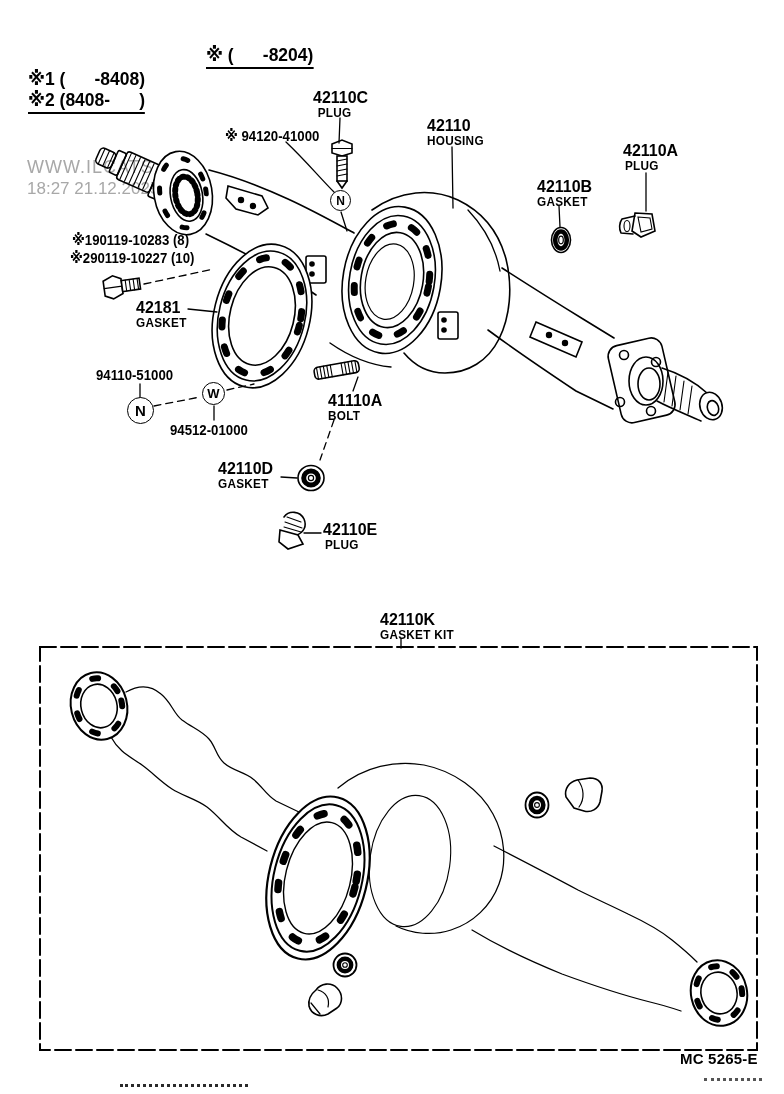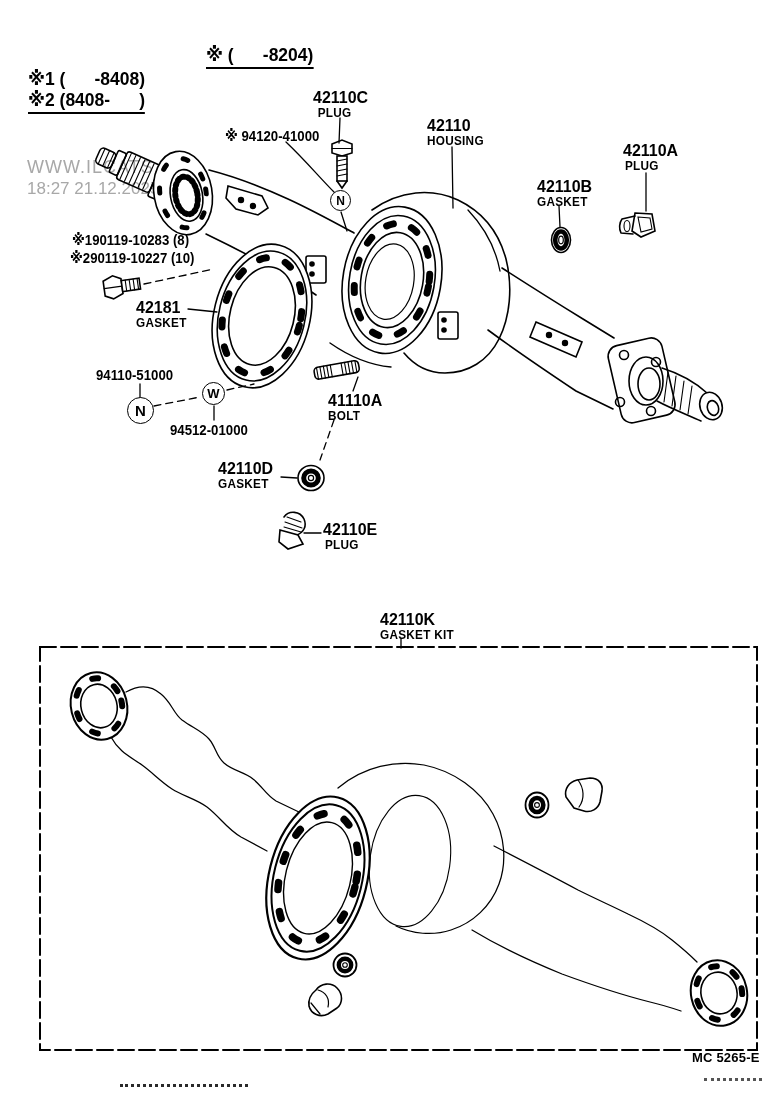--- a/index.html
+++ b/index.html
@@ -11,21 +11,21 @@
        white-space:pre;transform-origin:left top;}
   .code{font-size:17px;transform:scaleX(.94);}
   .sub{display:block;font-size:12.5px;letter-spacing:.3px;}
   .pnum{font-size:15px;transform:scaleX(.88);}
   .note{font-size:19px;transform:scaleX(.92);border-bottom:2.5px solid #000;padding-bottom:1px;}
   .noteblock{font-size:19px;transform:scaleX(.92);border-bottom:2.5px solid #000;
              line-height:21px;padding-bottom:2px;}
   .sym{position:absolute;z-index:2;border:1.7px solid #000;border-radius:50%;background:#fff;
        display:flex;align-items:center;justify-content:center;font-weight:700;color:#000;}
   .dots{position:absolute;z-index:2;border-top:3px dotted #2a2a2a;}
-  .footer{font-size:13px;letter-spacing:.2px;margin-left:12px;}
+  .footer{font-size:15px;letter-spacing:.2px;}
 </style>
 </head>
 <body>
 
 <div class="wm" style="left:27px;top:157px;color:#a8a8a8"><span style="font-size:18px;letter-spacing:1px">WWW.ILCATS.RU</span><br><span style="font-size:17px">18:27 21.12.2025</span></div>
 
 <svg class="art" width="784" height="1094" viewBox="0 0 784 1094">
 
   <g stroke="#000" fill="none" stroke-width="1.6" stroke-linecap="round">
 

